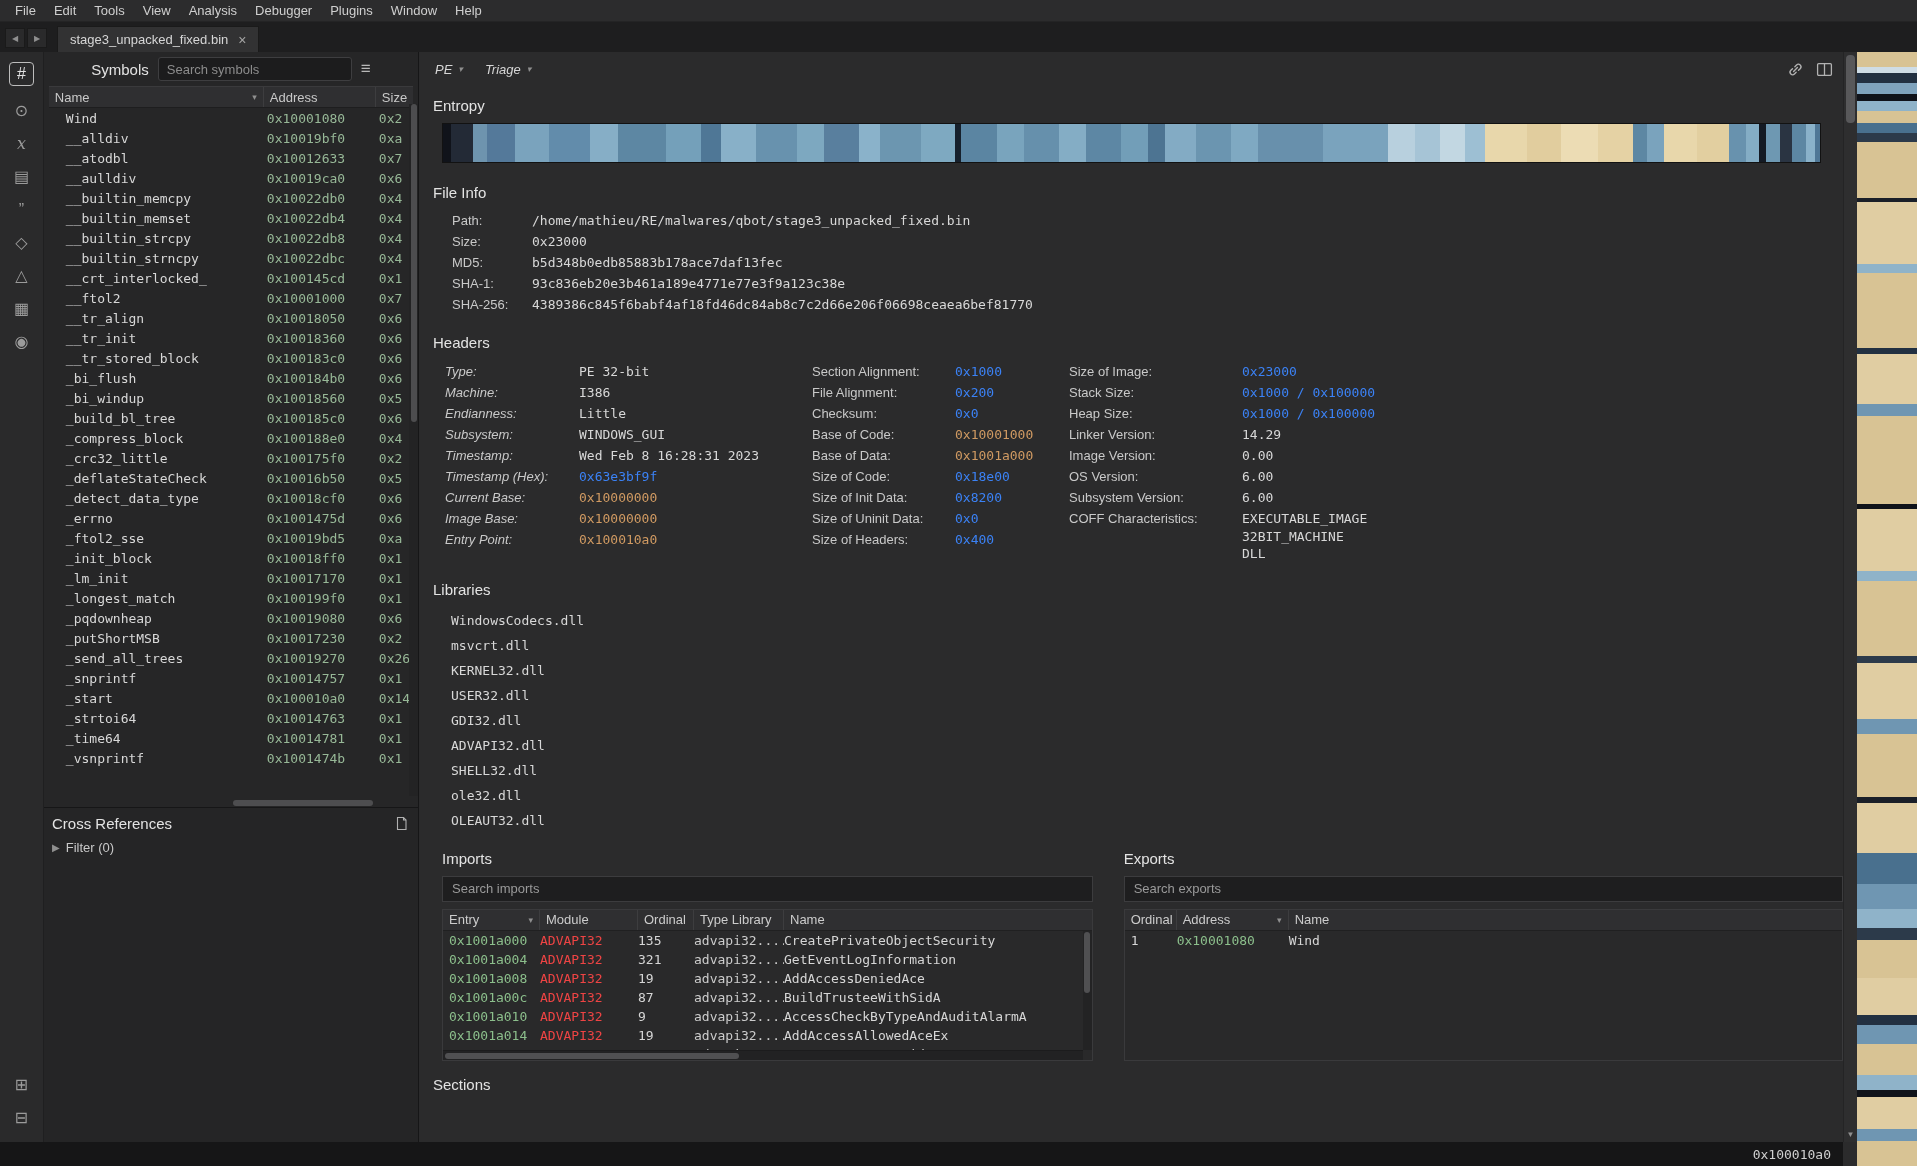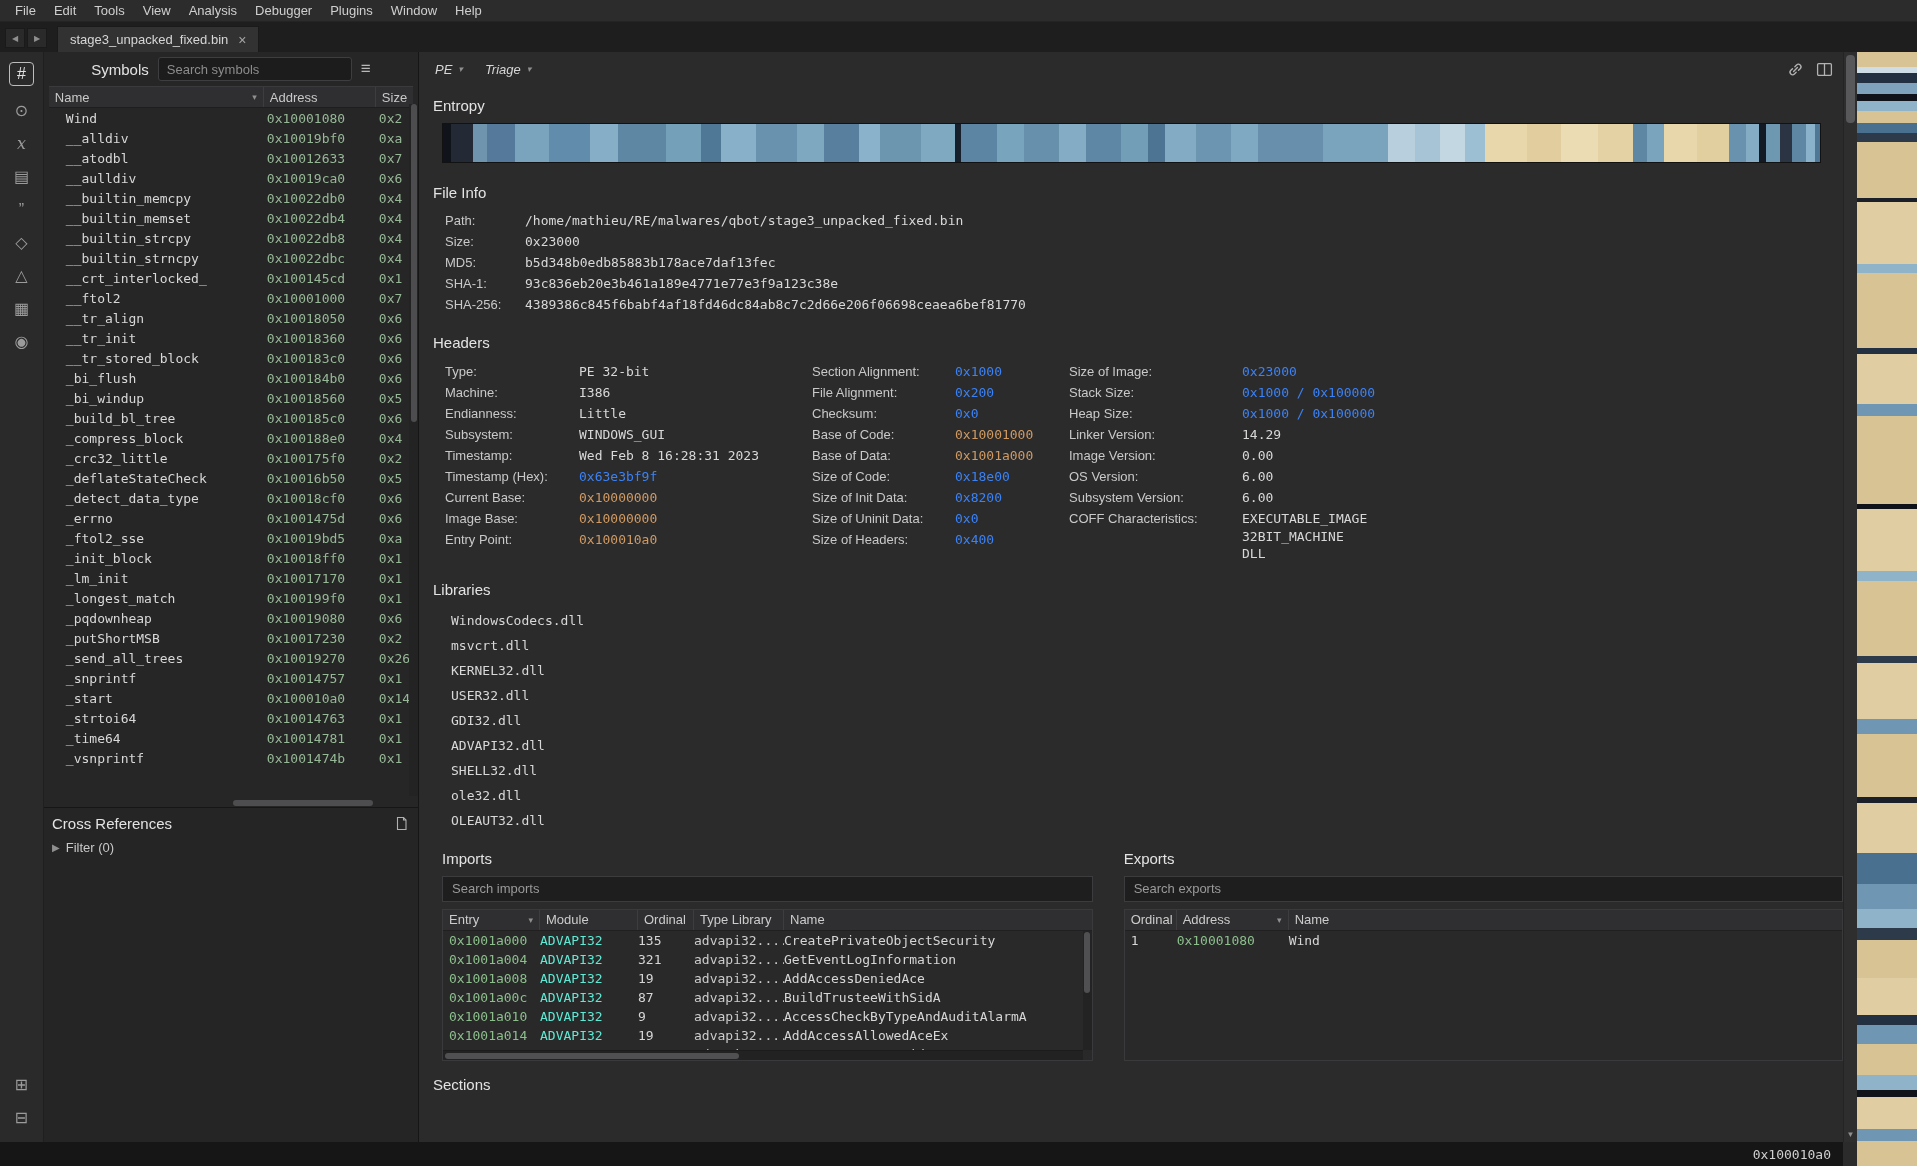--- a/index.html
+++ b/index.html
@@ -69,28 +69,28 @@
   .tb-icons svg { display:block; }
 
   .sec-title { font-size:15px; color:#e3e3e3; padding-left:14px; }
   .t-entropy { margin-top:11px; }
   .entropy-bar { display:flex; height:40px; margin:9px 22px 0 23px; border:1px solid #121212; }
   .eseg { height:100%; }
 
   .t-fileinfo { margin-top:21px; }
   .fi-rows { margin:9px 0 0 26px; }
   .fi-row { display:flex; line-height:21px; }
-  .fi-label { width:80px; color:#c9c9c9; }
+  .fi-label { width:80px; color:#c9c9c9;margin-left:7px; }
   .fi-value { color:#d8d8d8; }
 
   .t-headers { margin-top:19px; }
   .headers-grid { display:flex; margin:10px 0 0 26px; }
   .hdr-col0 { width:367px; } .hdr-col1 { width:257px; } .hdr-col2 { flex:1; }
   .hdr-row { display:flex; line-height:21px; align-items:flex-start; }
-  .hdr-col0 .hdr-label { width:134px; }
+  .hdr-col0 .hdr-label { width:134px;font-style:italic; }
   .hdr-col1 .hdr-label { width:143px; }
   .hdr-col2 .hdr-label { width:173px; }
   .hdr-label { color:#c9c9c9; flex:none; }
   .v-t { color:#d8d8d8; }
   .v-n { color:#3b82f6; }
   .v-a { color:#d09a62; }
   .v-m { color:#d8d8d8; white-space:pre-line; line-height:17.5px; padding-top:2px; }
 
   .t-libraries { margin-top:18px; }
   .libraries-list { margin:10px 0 0 32px; }
@@ -101,21 +101,21 @@
   .tables-row .sec-title { padding-left:0; margin-bottom:9px; }
   .tbl-search { width:100%; height:26px; background:#1e1e1f; border:1px solid #3c3c3e; color:#c9c9c9; padding:0 9px; font-size:13px; font-family:"Liberation Sans",sans-serif; outline:none; margin-bottom:7px; }
   .tbl-search::placeholder { color:#9a9a9a; }
 
   .table-wrap { border:1px solid #3a3a3c; background:#29292a; height:152px; position:relative; overflow:hidden; }
   .tbl-header { display:flex; height:21px; align-items:center; background:#2f2f31; border-bottom:1px solid #202021; color:#cccccc; }
   .tbl-header .hcell { display:flex; align-items:center; justify-content:space-between; height:100%; padding:0 6px; border-right:1px solid #3d3d3f; }
   .tbl-header .hcell:last-child { border-right:none; }
   .imp-row { display:flex; height:19px; line-height:19px; white-space:nowrap; }
   .ic-entry { width:97px; padding-left:6px; color:#8cbf8c; }
-  .ic-mod { width:98px; color:#5eead4; }
+  .ic-mod { width:98px; color:#ef4444; }
   .ic-ord { width:56px; color:#d6d6d6; }
   .ic-tl { width:90px; color:#cccccc; overflow:hidden; }
   .ic-name { flex:1; color:#d6d6d6; overflow:hidden; }
   .w-entry{width:97px;} .w-mod{width:98px;} .w-ord{width:56px;} .w-tl{width:90px;} .w-name{flex:1;}
 
   .exp-row { display:flex; height:19px; line-height:19px; }
   .xc-ord { width:52px; padding-left:6px; color:#d6d6d6; }
   .xc-addr { width:112px; color:#8cbf8c; }
   .xc-name { flex:1; color:#d6d6d6; }
   .w-xord{width:52px;} .w-xaddr{width:112px;} .w-xname{flex:1;}

